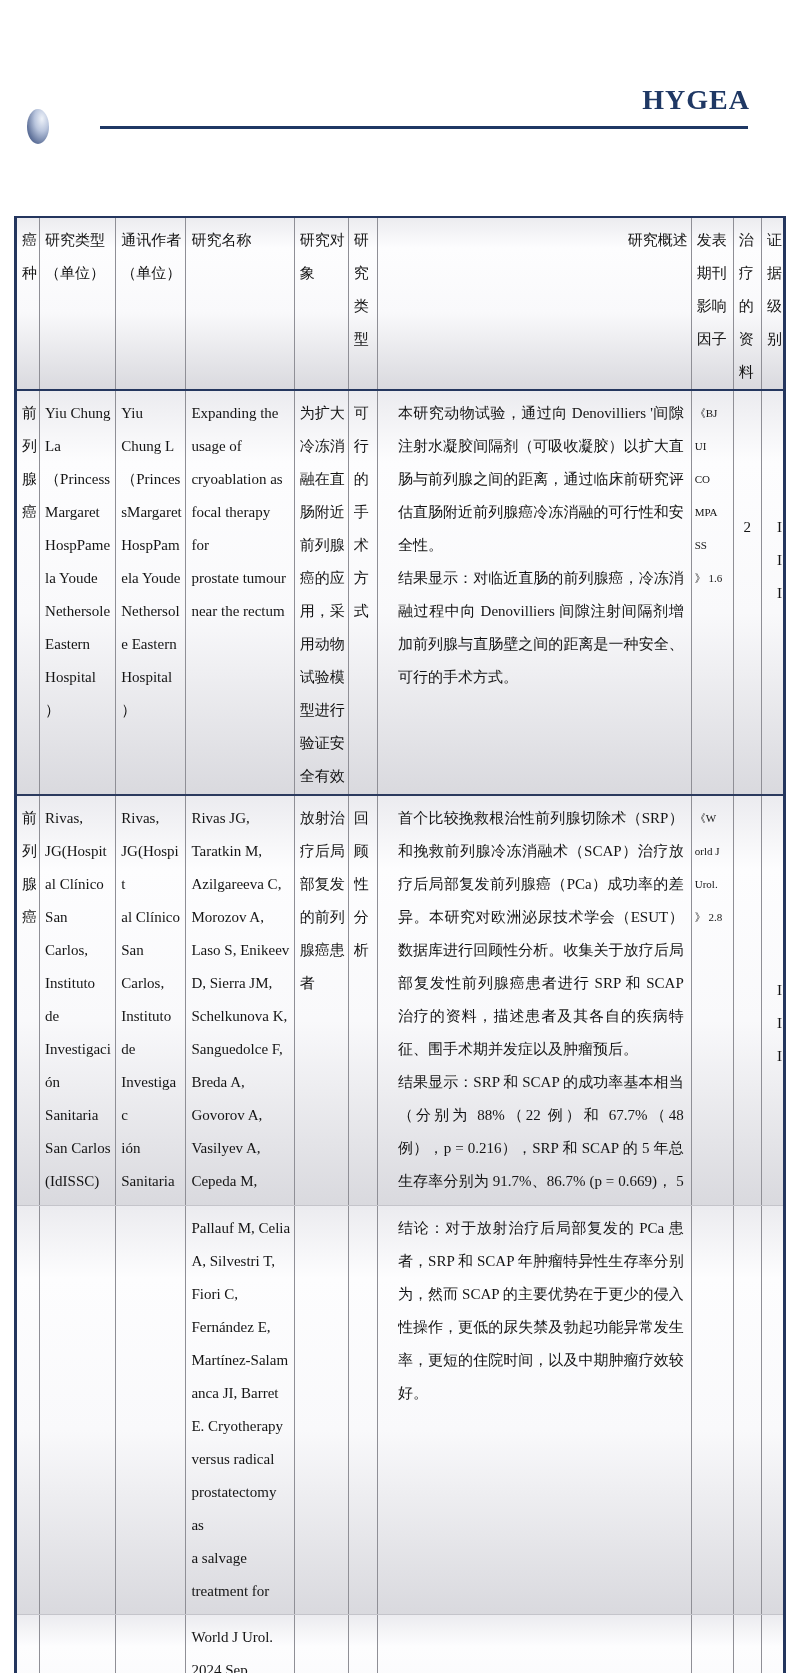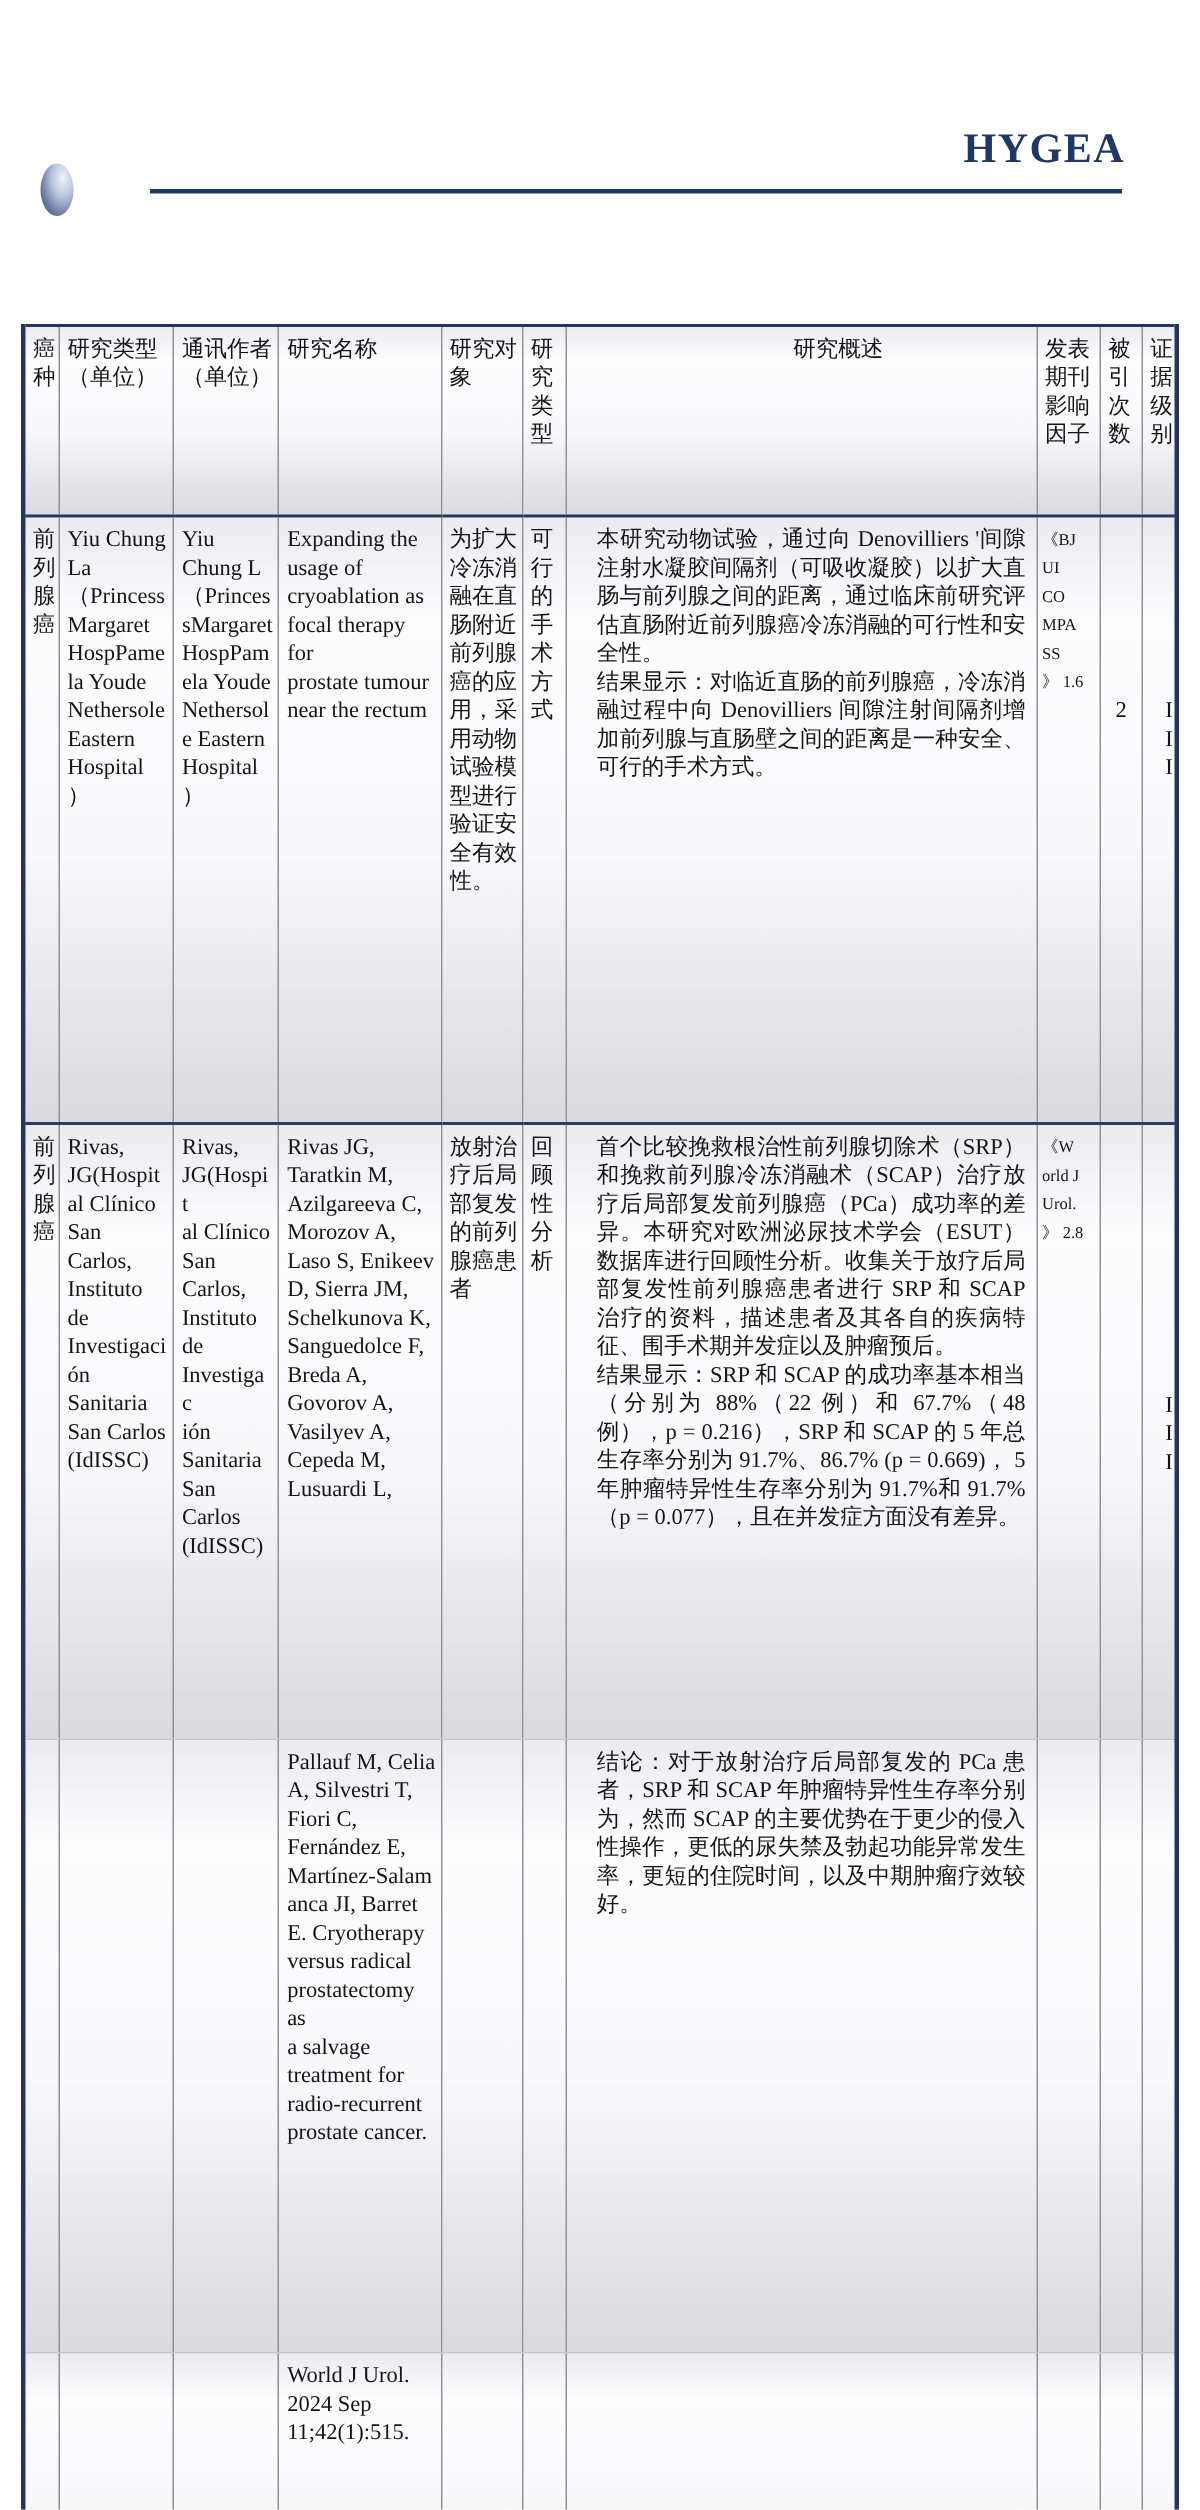--- a/index.html
+++ b/index.html
@@ -21,36 +21,36 @@
   }
   
   .doc-table{
     position:absolute;left:14px;top:216px;width:772px;
     border-collapse:collapse;table-layout:fixed;
   }
   .doc-table{border-left:3px solid #24365e;border-right:3px solid #24365e;border-top:2px solid #24365e;}
   td,th{
     border-left:1px solid #8f8f96;border-right:1px solid #8f8f96;
     vertical-align:top;padding:6px 3px 0 5px;
-    font-size:15px;font-weight:normal;line-height:19px;text-align:left;
+    font-size:15px;font-weight:normal;line-height:33px;text-align:left;
     white-space:pre-line;overflow:hidden;word-wrap:break-word;
   }
   tr{background:linear-gradient(180deg,#ebebef 0%,#fdfdfe 18%,#f9f9fb 55%,#d9d9de 100%);}
   tr.hd{height:127px;}
   tr.r1{height:405px;}
   tr.r2a{height:410px;}
   tr.r2b{height:409px;}
   tr.r2c{height:180px;}
   tr.hd th{border-bottom:2px solid #24365e;}
   tr.r1 td{border-bottom:2px solid #2b3a5e;}
   tr.r2a td,tr.r2b td{border-bottom:1px solid #c4c4ca;}
   tr.r2c td{border-bottom:none;}
   .clip{overflow:hidden;}
   .ov{text-align:justify;padding-left:20px;padding-right:7px;}
-  th.ov-h{padding-left:52px;text-align:center;}
+  th.ov-h{padding-left:52px;text-align:right;}
   .jr{padding-left:3px;padding-right:0;font-size:11px;}
   .ct{text-align:center;padding-left:2px;padding-right:2px;}
   .ev{letter-spacing:2px;word-break:break-all;padding-left:15px;padding-right:1px;}
   .pad120{padding-top:120px;}
   .pad178{padding-top:178px;}
 </style>
 </head>
 <body>
 
 <div class="sphere"></div>
@@ -74,21 +74,21 @@
   <tbody>
       <tr class="hd">
     <th>癌种</th>
     <th>研究类型（单位）</th>
     <th>通讯作者（单位）</th>
     <th>研究名称</th>
     <th>研究对象</th>
     <th>研究类型</th>
     <th class="ov-h">研究概述</th>
     <th>发表期刊影响因子</th>
-    <th>被引次数</th>
+    <th>治疗的资料</th>
     <th>证据级别</th>
   </tr>
 
   <tr class="r1">
     <td><div class="clip" style="height:392px">前列腺癌</div></td>
     <td><div class="clip" style="height:392px">Yiu Chung
 La
 （Princess
 Margaret
 HospPame

